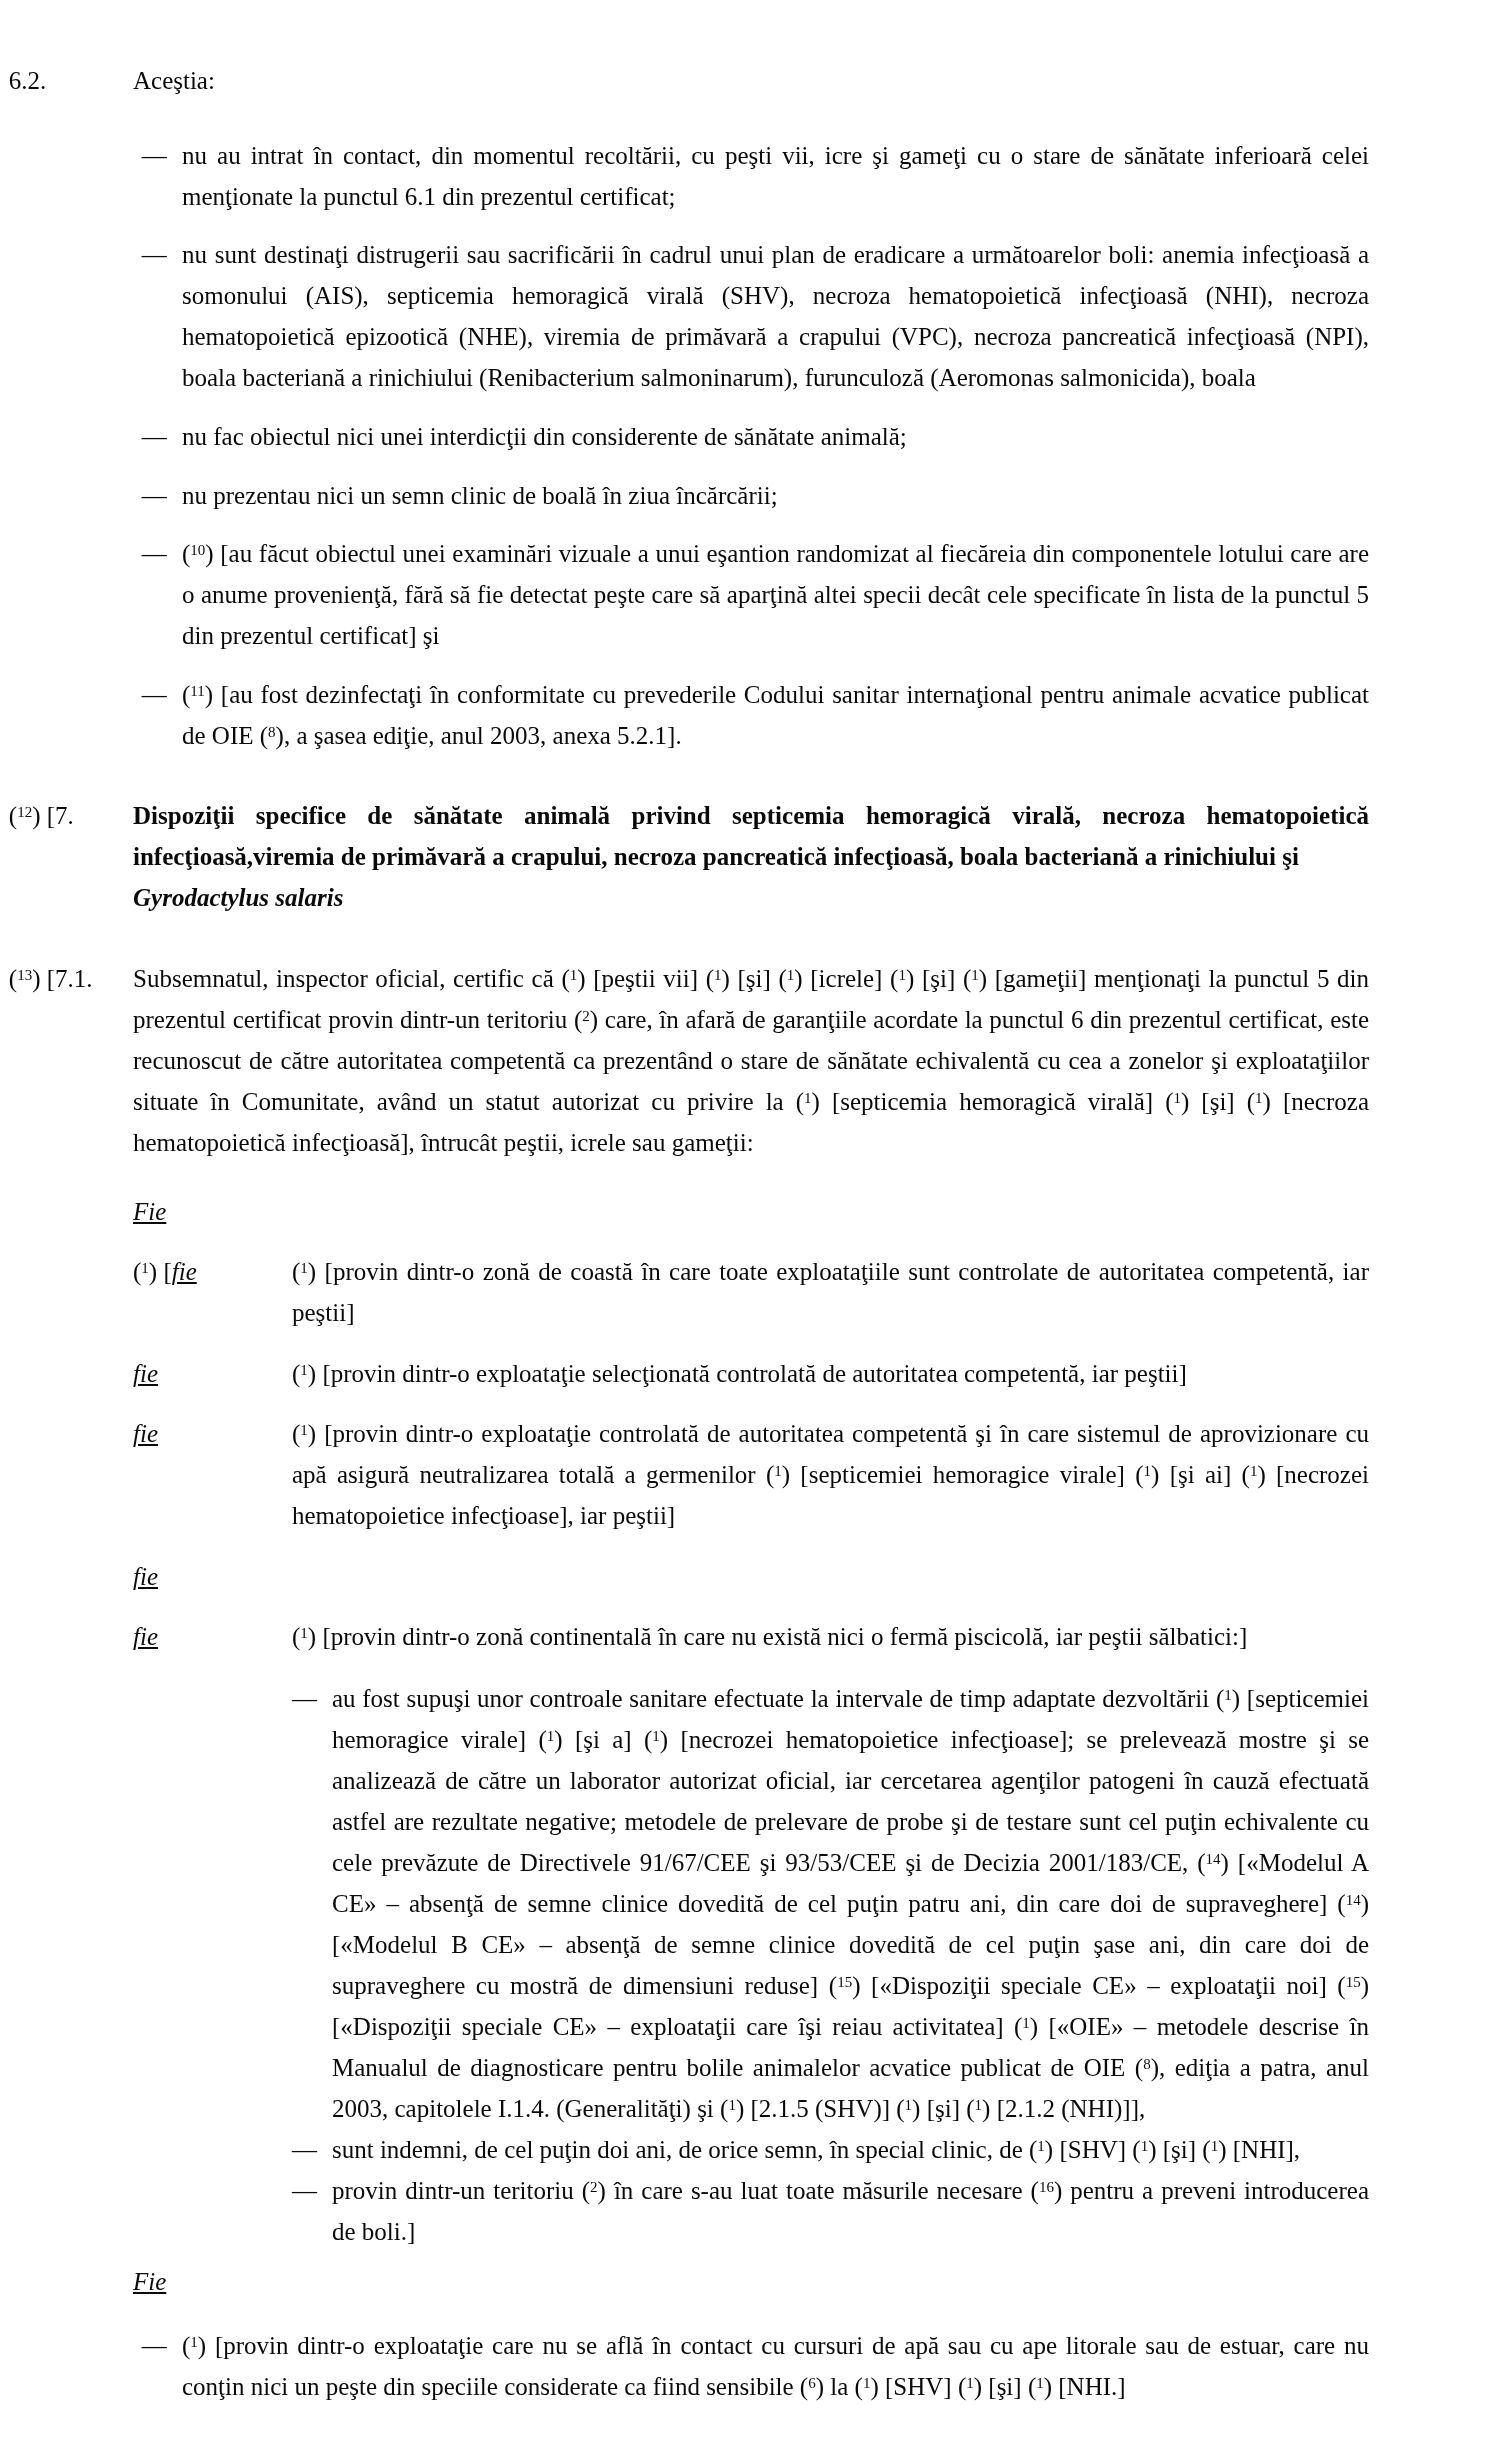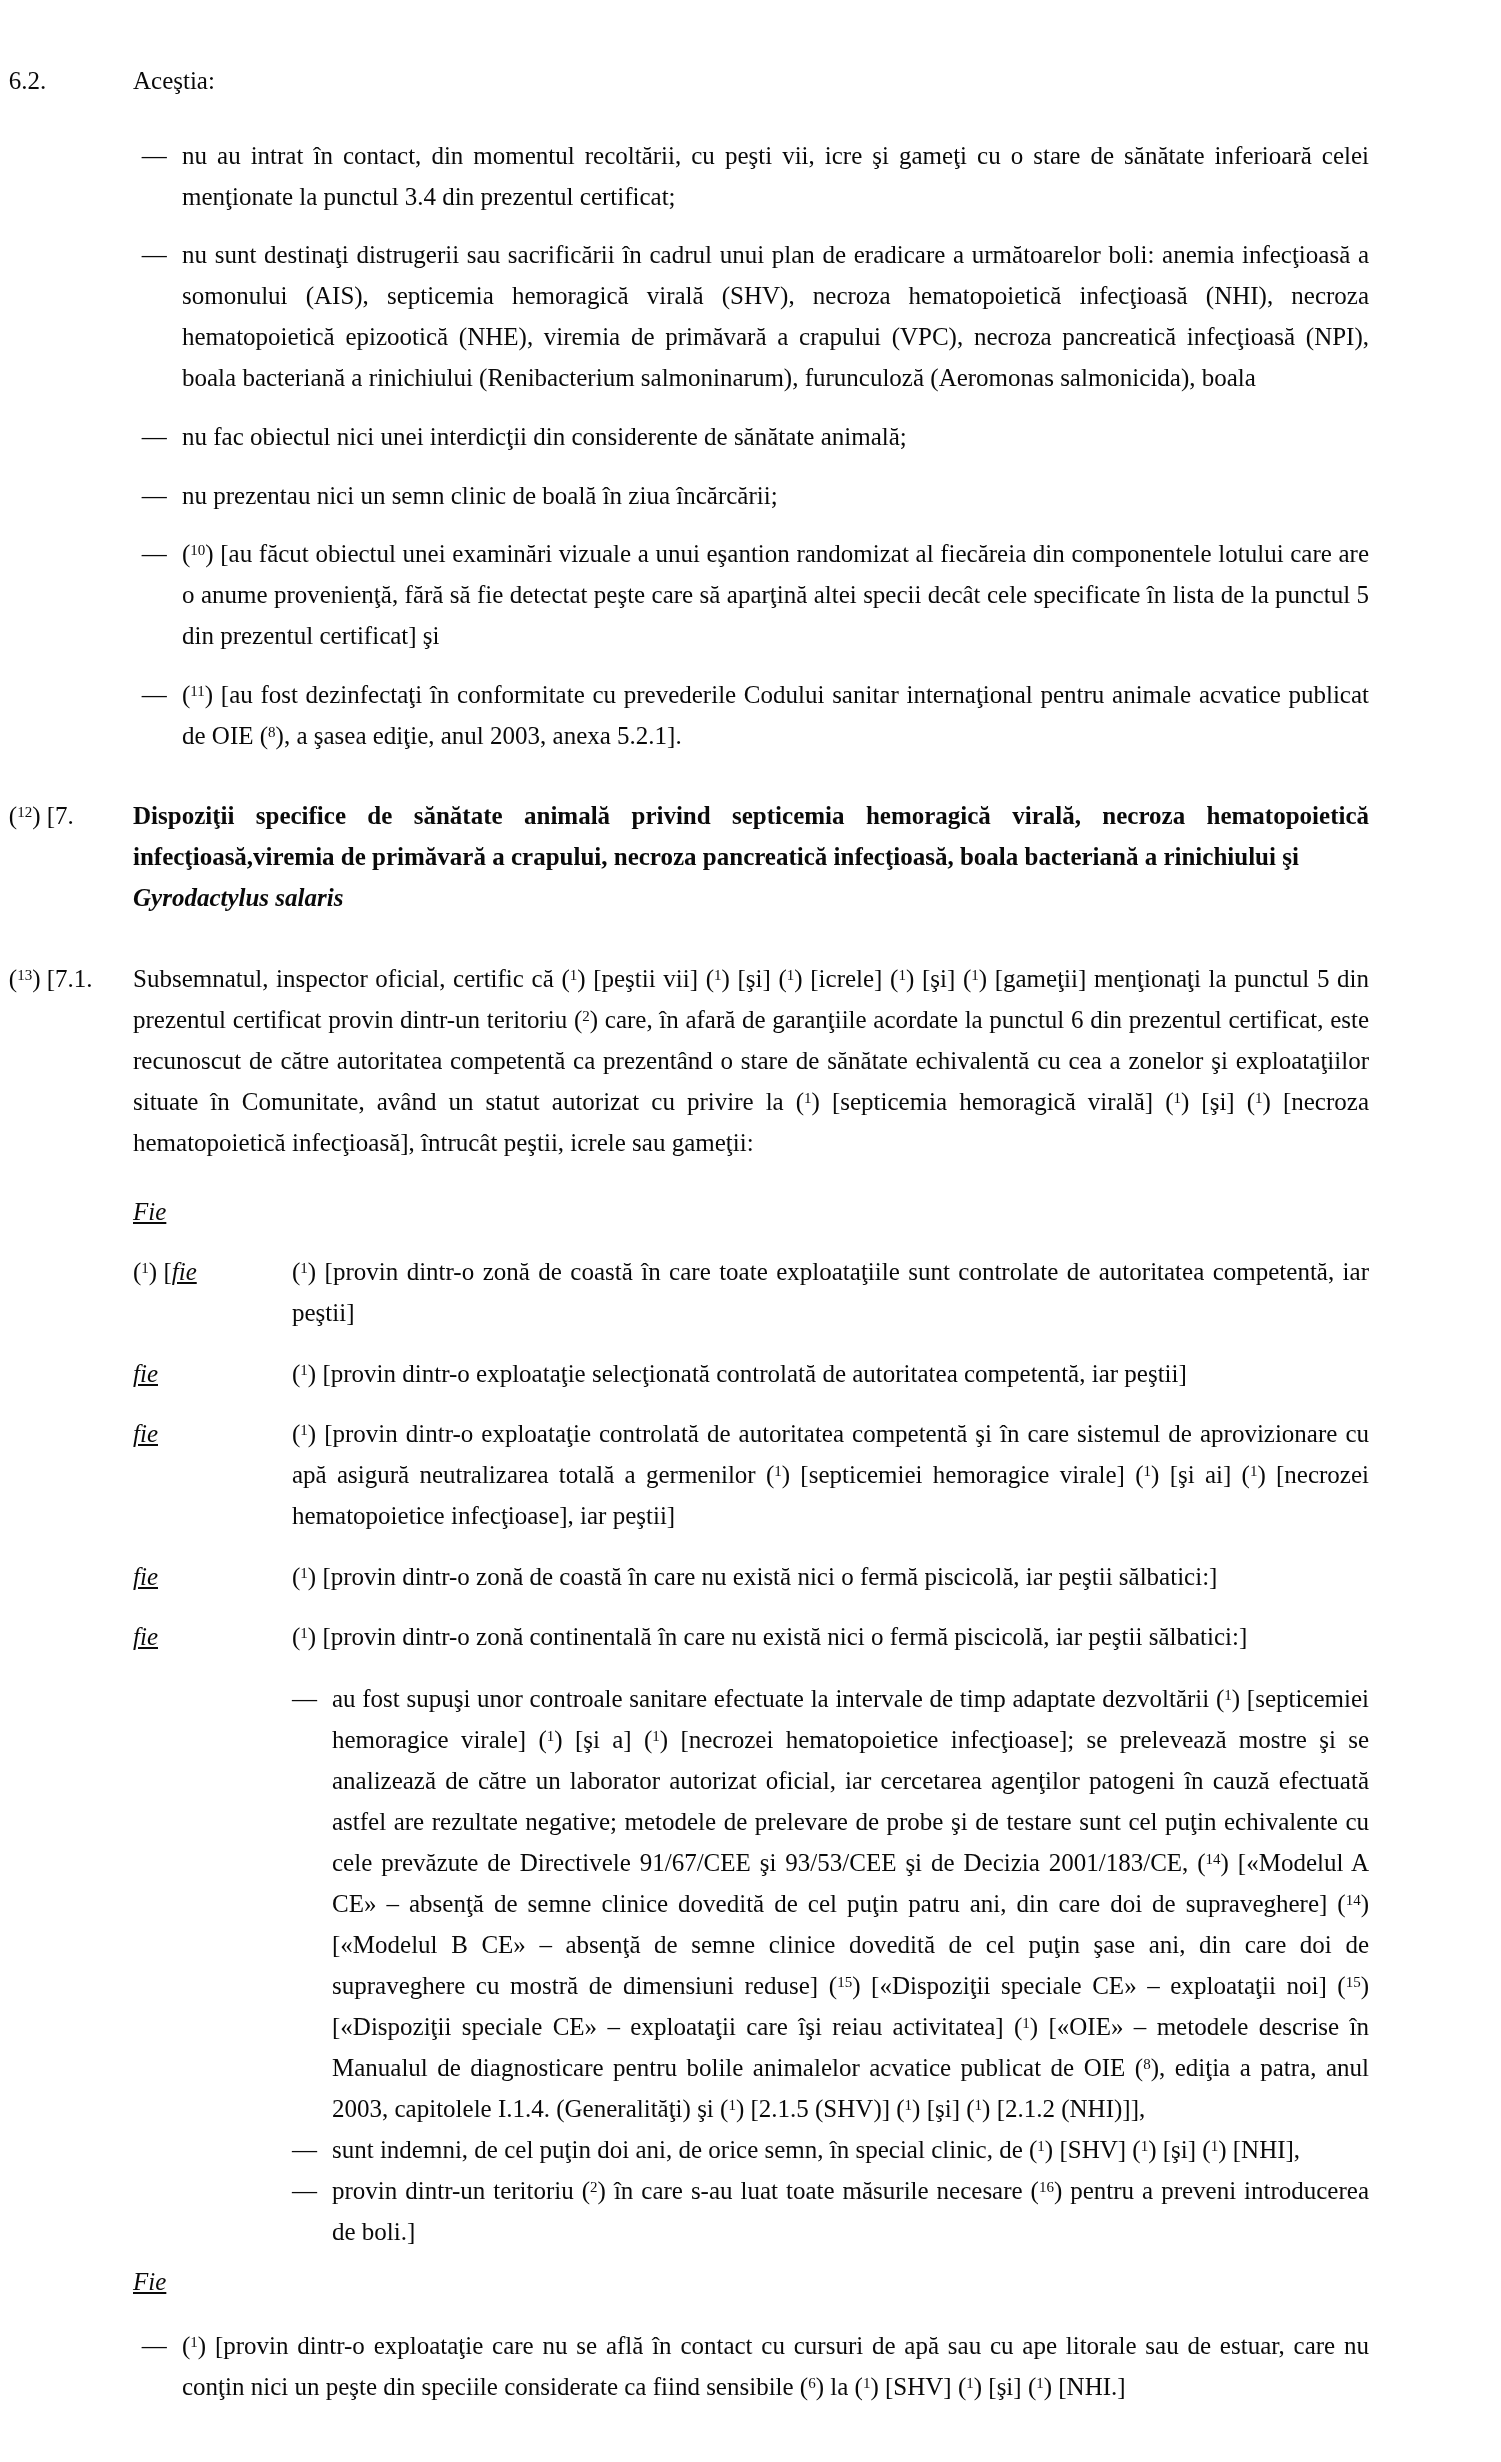--- a/index.html
+++ b/index.html
@@ -65,21 +65,21 @@
 <div class="page">
 
   <div class="row">
     <div class="gutter">6.2.</div>
     <div class="content">Aceştia:</div>
   </div>
 
   <div class="block">
     <div class="d-item first">
       <span class="d-marker">—</span>
-      <span class="d-text">nu au intrat în contact, din momentul recoltării, cu peşti vii, icre şi gameţi cu o stare de sănătate inferioară celei menţionate la punctul 3.4 din prezentul certificat;</span>
+      <span class="d-text">nu au intrat în contact, din momentul recoltării, cu peşti vii, icre şi gameţi cu o stare de sănătate inferioară celei menţionate la punctul 6.1 din prezentul certificat;</span>
     </div>
     <div class="d-item">
       <span class="d-marker">—</span>
       <span class="d-text">nu sunt destinaţi distrugerii sau sacrificării în cadrul unui plan de eradicare a următoarelor boli: anemia infecţioasă a somonului (AIS), septicemia hemoragică virală (SHV), necroza hematopoietică infecţioasă (NHI), necroza hematopoietică epizootică (NHE), viremia de primăvară a crapului (VPC), necroza pancreatică infecţioasă (NPI), boala bacteriană a rinichiului (Renibacterium salmoninarum), furunculoză (Aeromonas salmonicida), boala</span>
     </div>
     <div class="d-item">
       <span class="d-marker">—</span>
       <span class="d-text">nu fac obiectul nici unei interdicţii din considerente de sănătate animală;</span>
     </div>
     <div class="d-item">
@@ -119,21 +119,20 @@
     <div class="fie-row">
       <div class="fie-label"><i>fie</i></div>
       <div class="fie-text">(<sup>1</sup>) [provin dintr-o exploataţie selecţionată controlată de autoritatea competentă, iar peştii]</div>
     </div>
     <div class="fie-row">
       <div class="fie-label"><i>fie</i></div>
       <div class="fie-text">(<sup>1</sup>) [provin dintr-o exploataţie controlată de autoritatea competentă şi în care sistemul de aprovizionare cu apă asigură neutralizarea totală a germenilor (<sup>1</sup>) [septicemiei hemoragice virale] (<sup>1</sup>) [şi ai] (<sup>1</sup>) [necrozei hematopoietice infecţioase], iar peştii]</div>
     </div>
     <div class="fie-row">
       <div class="fie-label"><i>fie</i></div>
-      <div class="fie-text">(<sup>1</sup>) [provin dintr-o zonă de coastă în care nu există nici o fermă piscicolă, iar peştii sălbatici:]</div>
     </div>
     <div class="fie-row">
       <div class="fie-label"><i>fie</i></div>
       <div class="fie-text">(<sup>1</sup>) [provin dintr-o zonă continentală în care nu există nici o fermă piscicolă, iar peştii sălbatici:]</div>
     </div>
 
     <div class="sub-list">
       <div class="sub-item first">
         <span class="sub-marker">—</span>
         <span class="sub-text">au fost supuşi unor controale sanitare efectuate la intervale de timp adaptate dezvoltării (<sup>1</sup>) [septicemiei hemoragice virale] (<sup>1</sup>) [şi a] (<sup>1</sup>) [necrozei hematopoietice infecţioase]; se prelevează mostre şi se analizează de către un laborator autorizat oficial, iar cercetarea agenţilor patogeni în cauză efectuată astfel are rezultate negative; metodele de prelevare de probe şi de testare sunt cel puţin echivalente cu cele prevăzute de Directivele 91/67/CEE şi 93/53/CEE şi de Decizia 2001/183/CE, (<sup>14</sup>) [«Modelul A CE» – absenţă de semne clinice dovedită de cel puţin patru ani, din care doi de supraveghere] (<sup>14</sup>) [«Modelul B CE» – absenţă de semne clinice dovedită de cel puţin şase ani, din care doi de supraveghere cu mostră de dimensiuni reduse] (<sup>15</sup>) [«Dispoziţii speciale CE» – exploataţii noi] (<sup>15</sup>) [«Dispoziţii speciale CE» – exploataţii care îşi reiau activitatea] (<sup>1</sup>) [«OIE» – metodele descrise în Manualul de diagnosticare pentru bolile animalelor acvatice publicat de OIE (<sup>8</sup>), ediţia a patra, anul 2003, capitolele I.1.4. (Generalităţi) şi (<sup>1</sup>) [2.1.5 (SHV)] (<sup>1</sup>) [şi] (<sup>1</sup>) [2.1.2 (NHI)]],</span>

